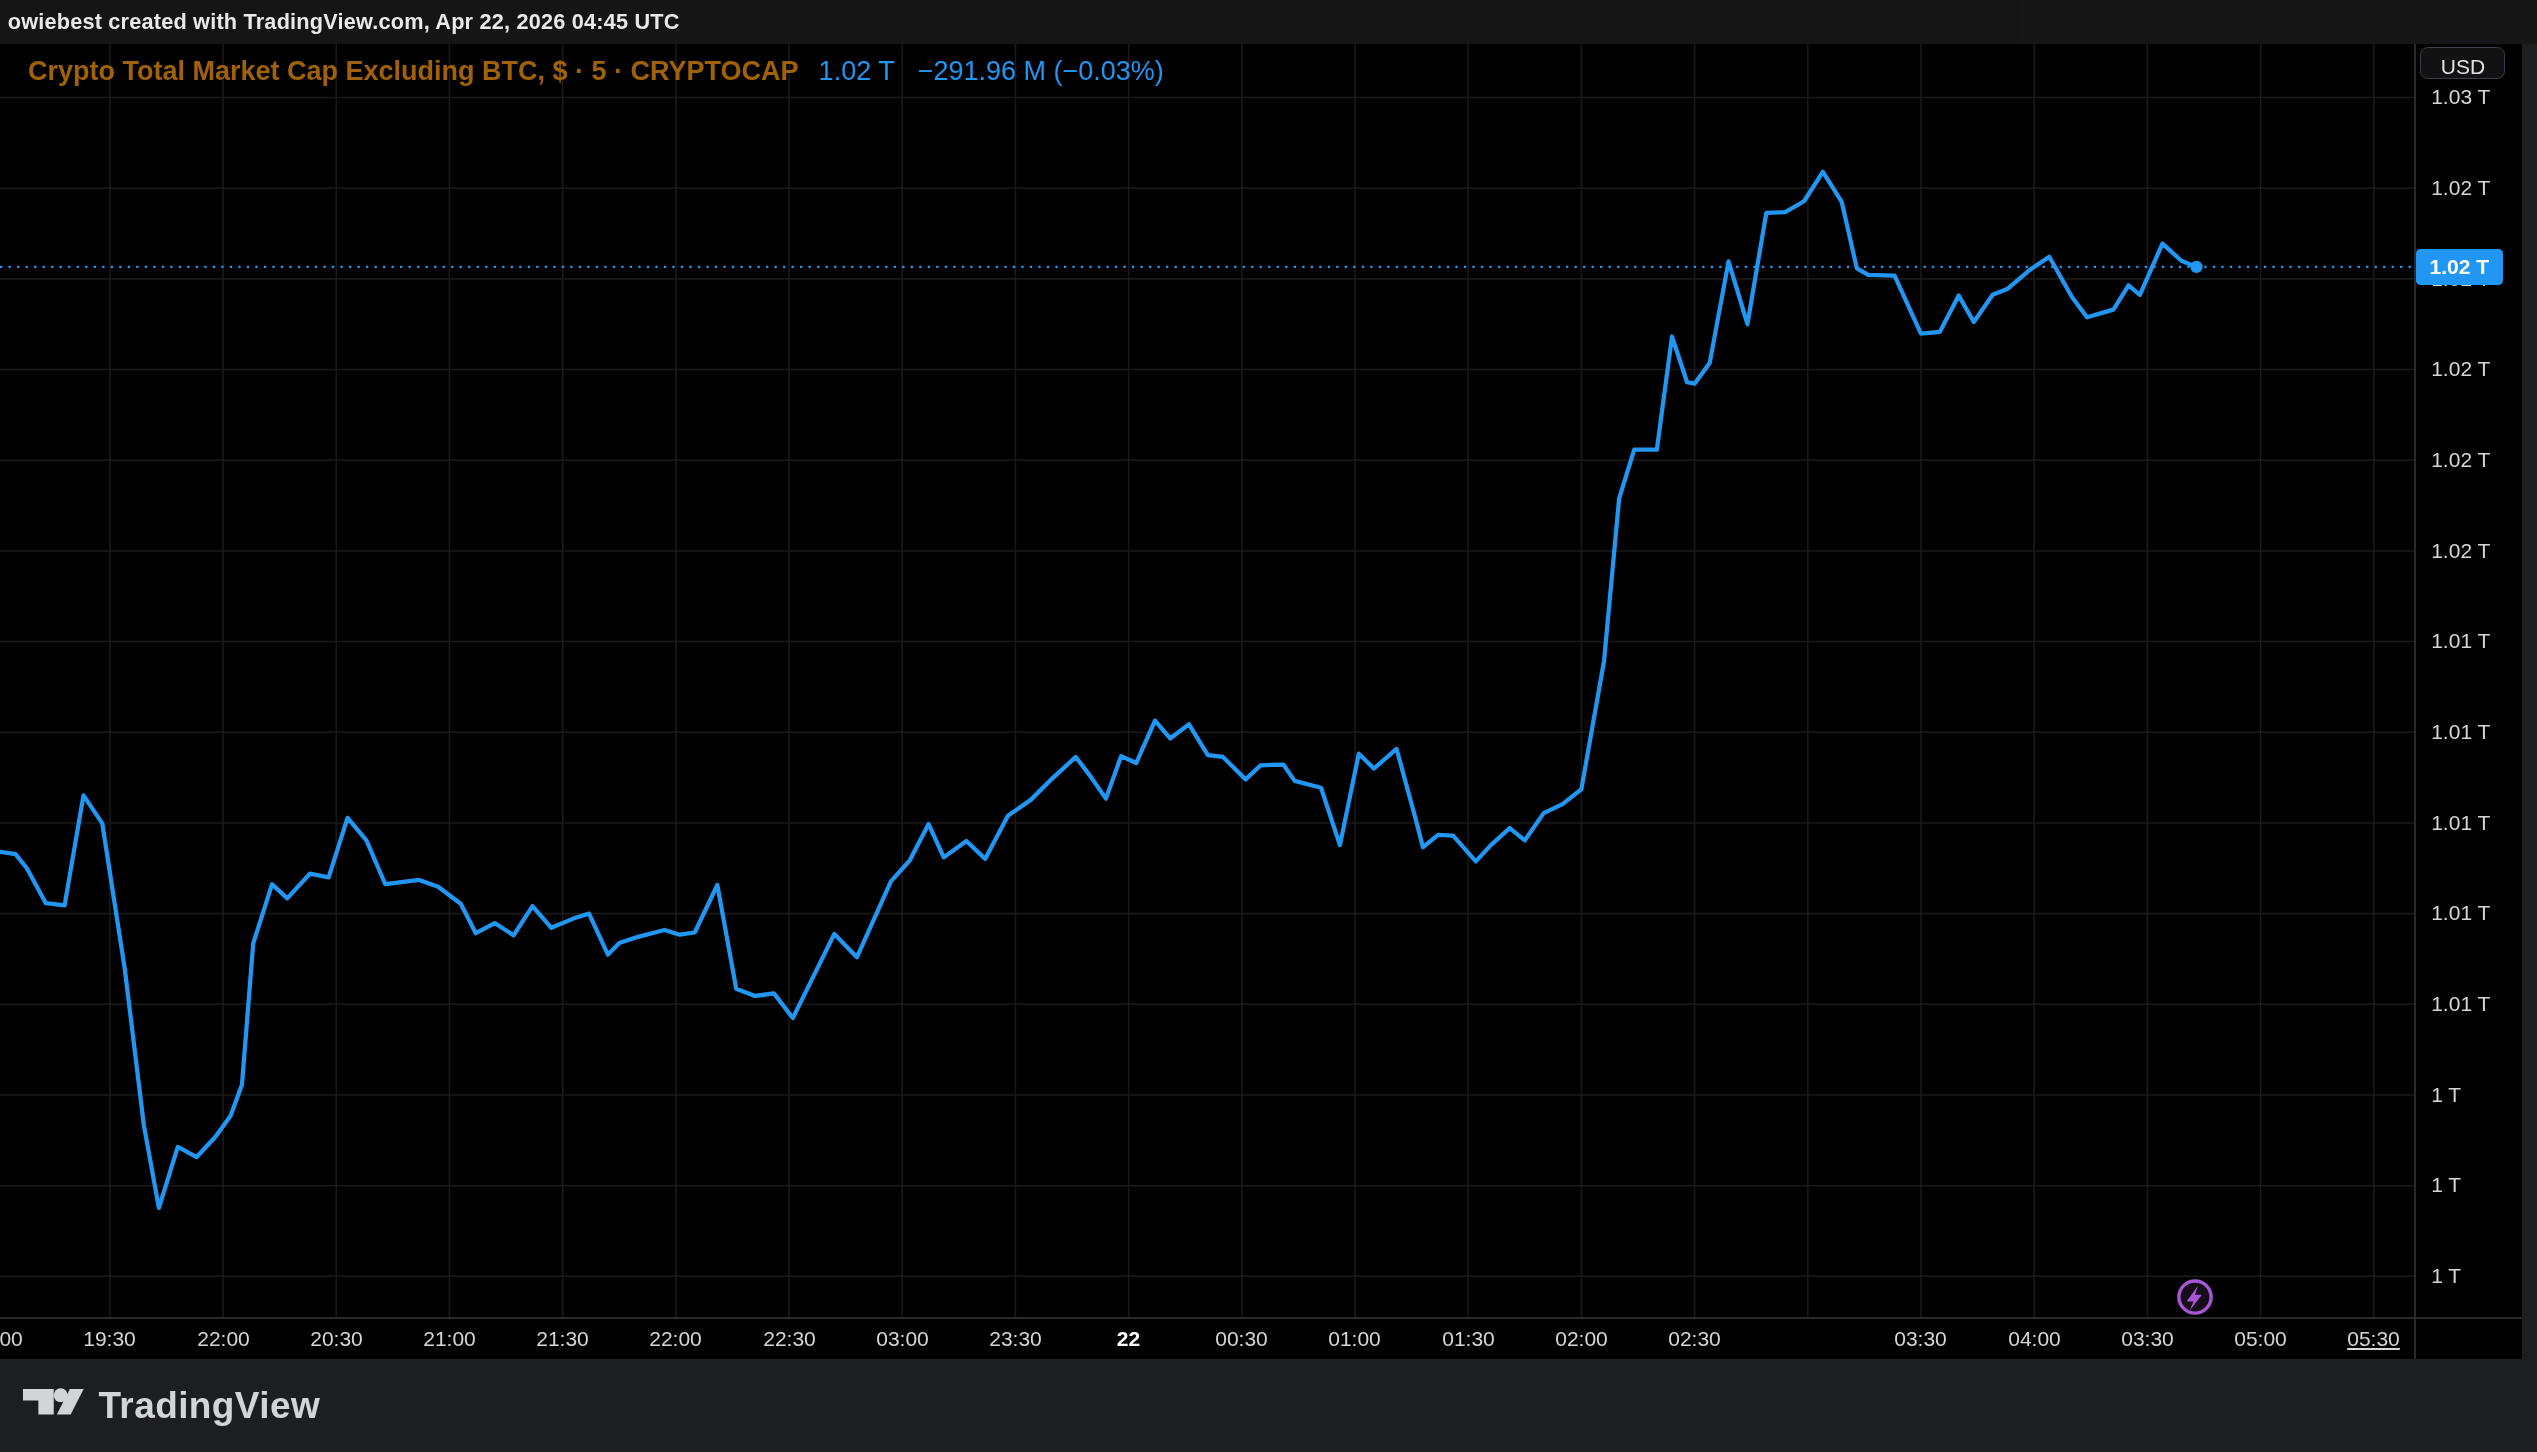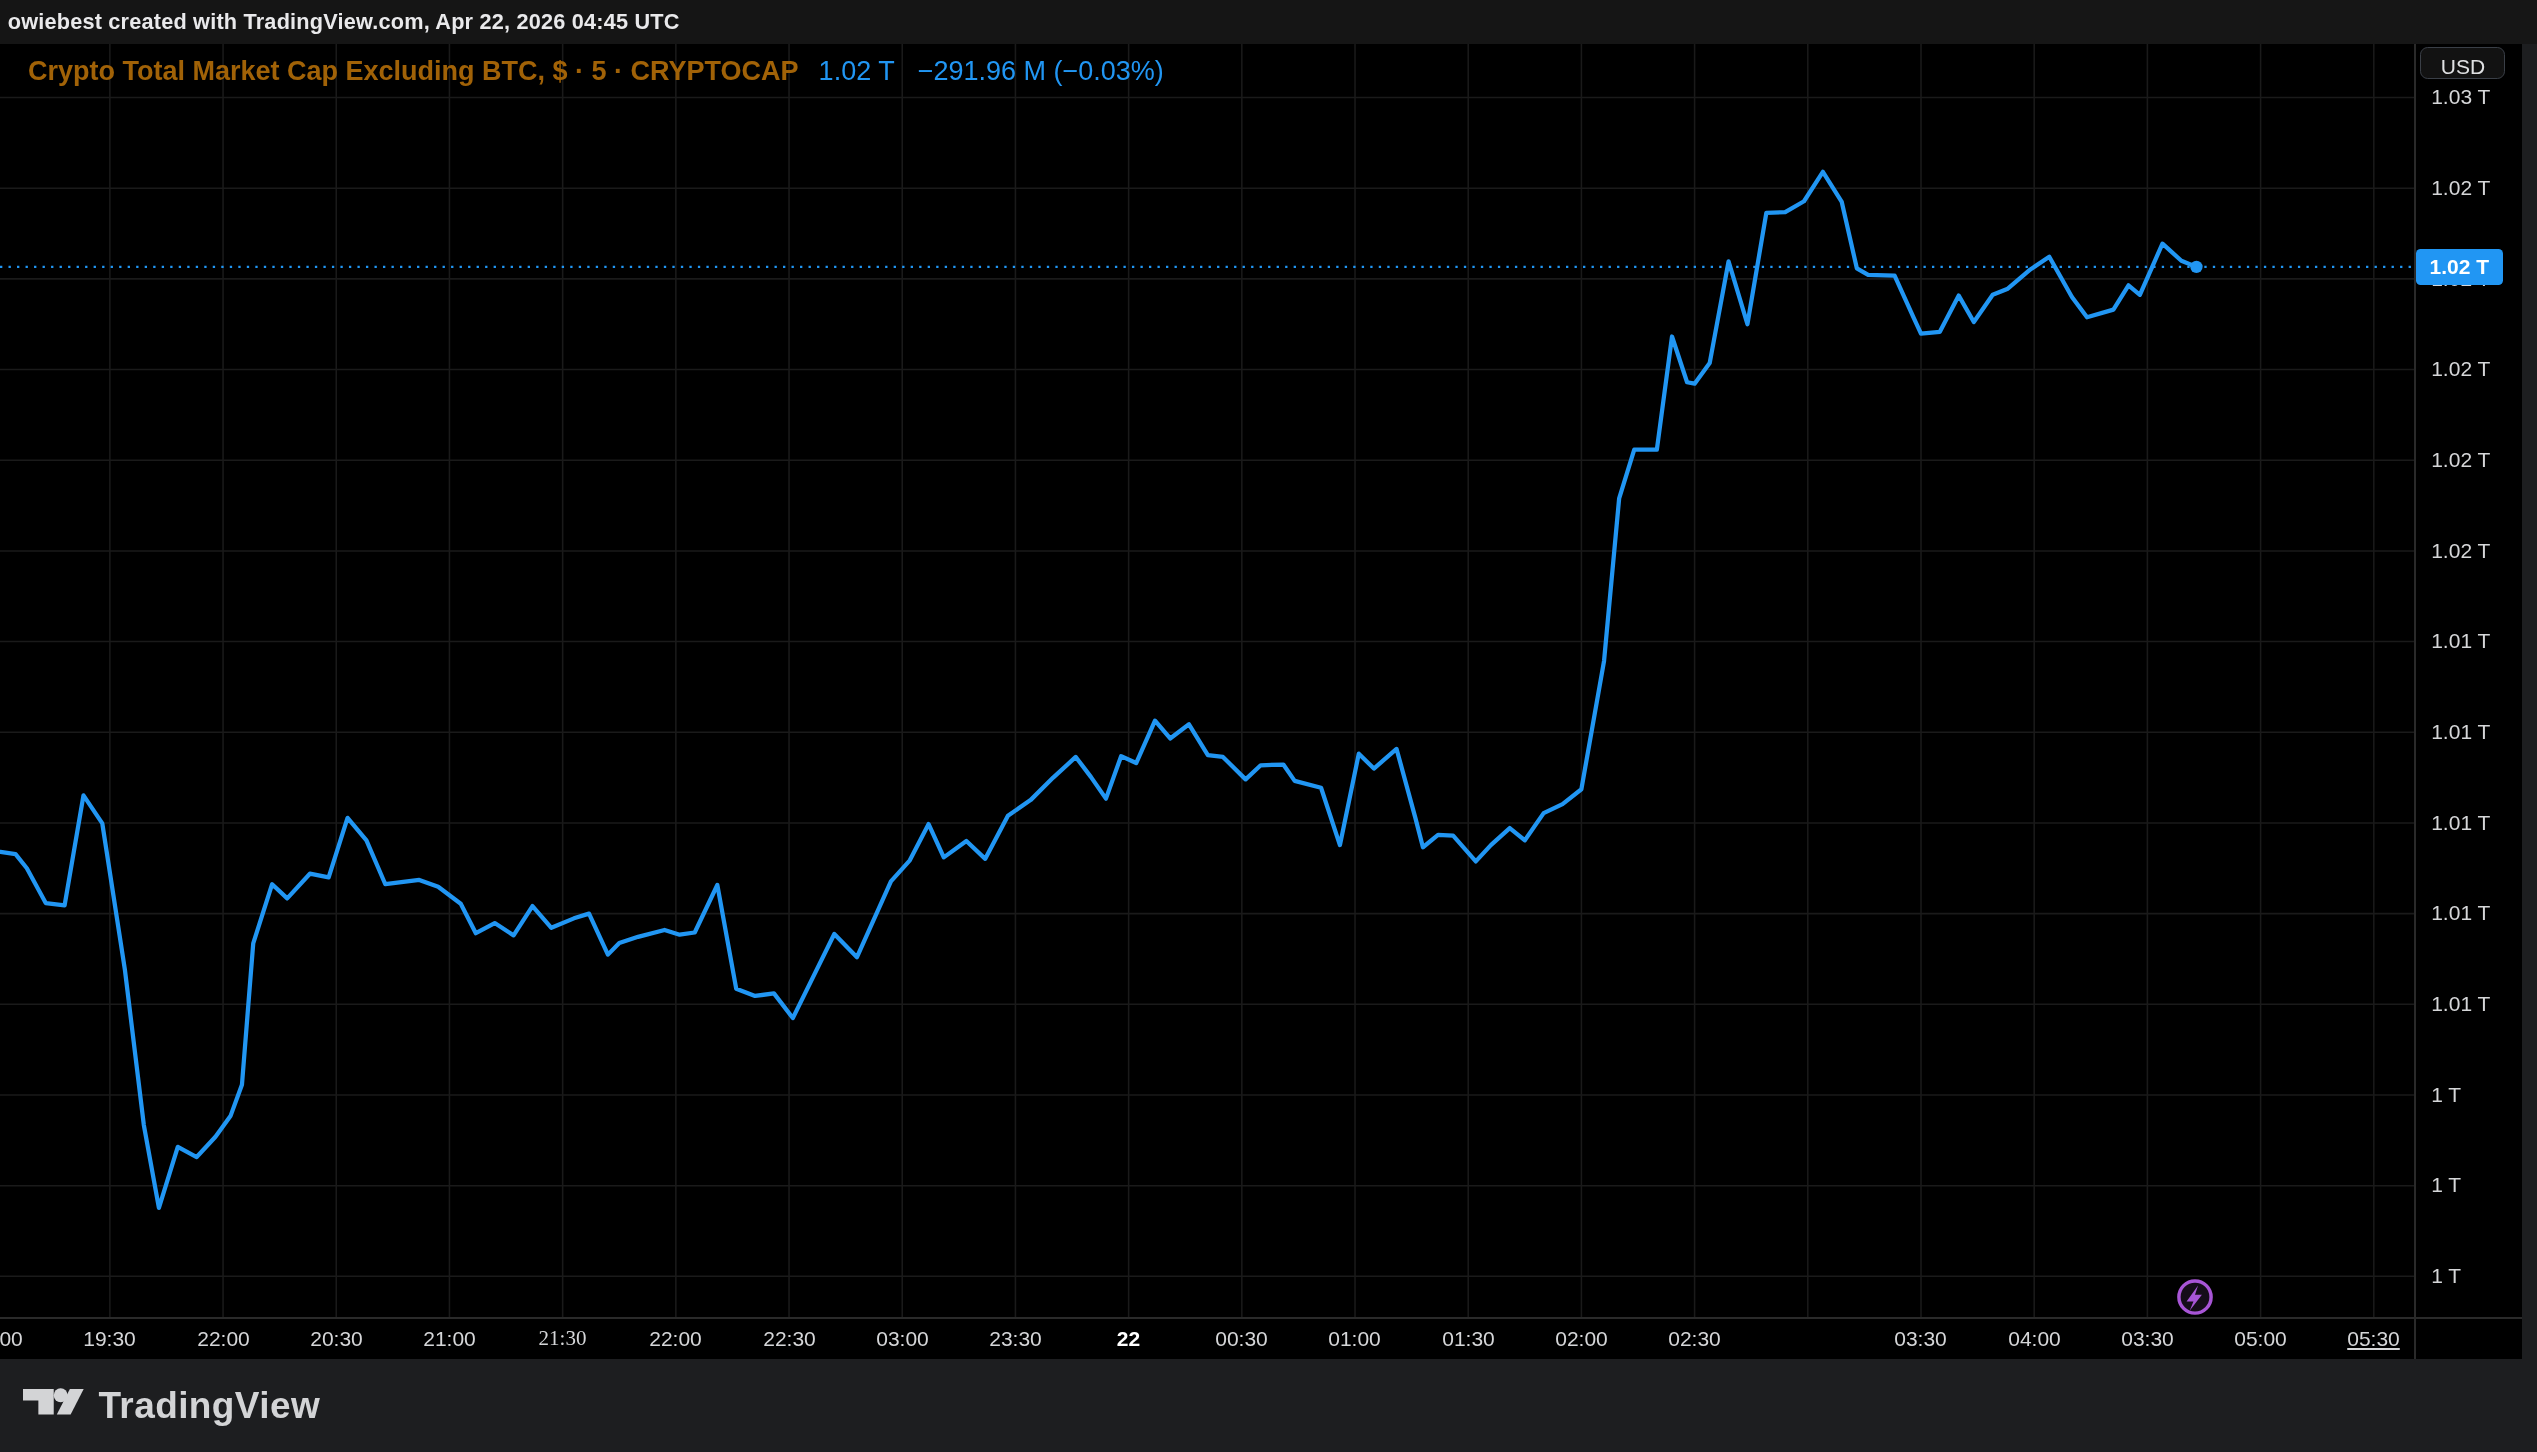--- a/index.html
+++ b/index.html
@@ -113,21 +113,21 @@
 
   <div class="h-sep"></div>
   <div class="v-sep"></div>
 
   <div id="time-axis">
       <span class="tlabel" style="left: -50px;">19:00</span>
       <span class="tlabel" style="left: 63px;">19:30</span>
       <span class="tlabel" style="left: 177px;">22:00</span>
       <span class="tlabel" style="left: 290px;">20:30</span>
       <span class="tlabel" style="left: 403px;">21:00</span>
-      <span class="tlabel" style="left: 516px; font-family: Liberation Serif, serif;">21:30</span>
+      <span class="tlabel" style="left: 516px;">21:30</span>
       <span class="tlabel" style="left: 629px;">22:00</span>
       <span class="tlabel" style="left: 743px;">22:30</span>
       <span class="tlabel" style="left: 856px;">03:00</span>
       <span class="tlabel" style="left: 969px;">23:30</span>
       <span class="tlabel bold" style="left: 1082px;">22</span>
       <span class="tlabel" style="left: 1195px;">00:30</span>
       <span class="tlabel" style="left: 1308px;">01:00</span>
       <span class="tlabel" style="left: 1422px;">01:30</span>
       <span class="tlabel" style="left: 1535px;">02:00</span>
       <span class="tlabel" style="left: 1648px;">02:30</span>

